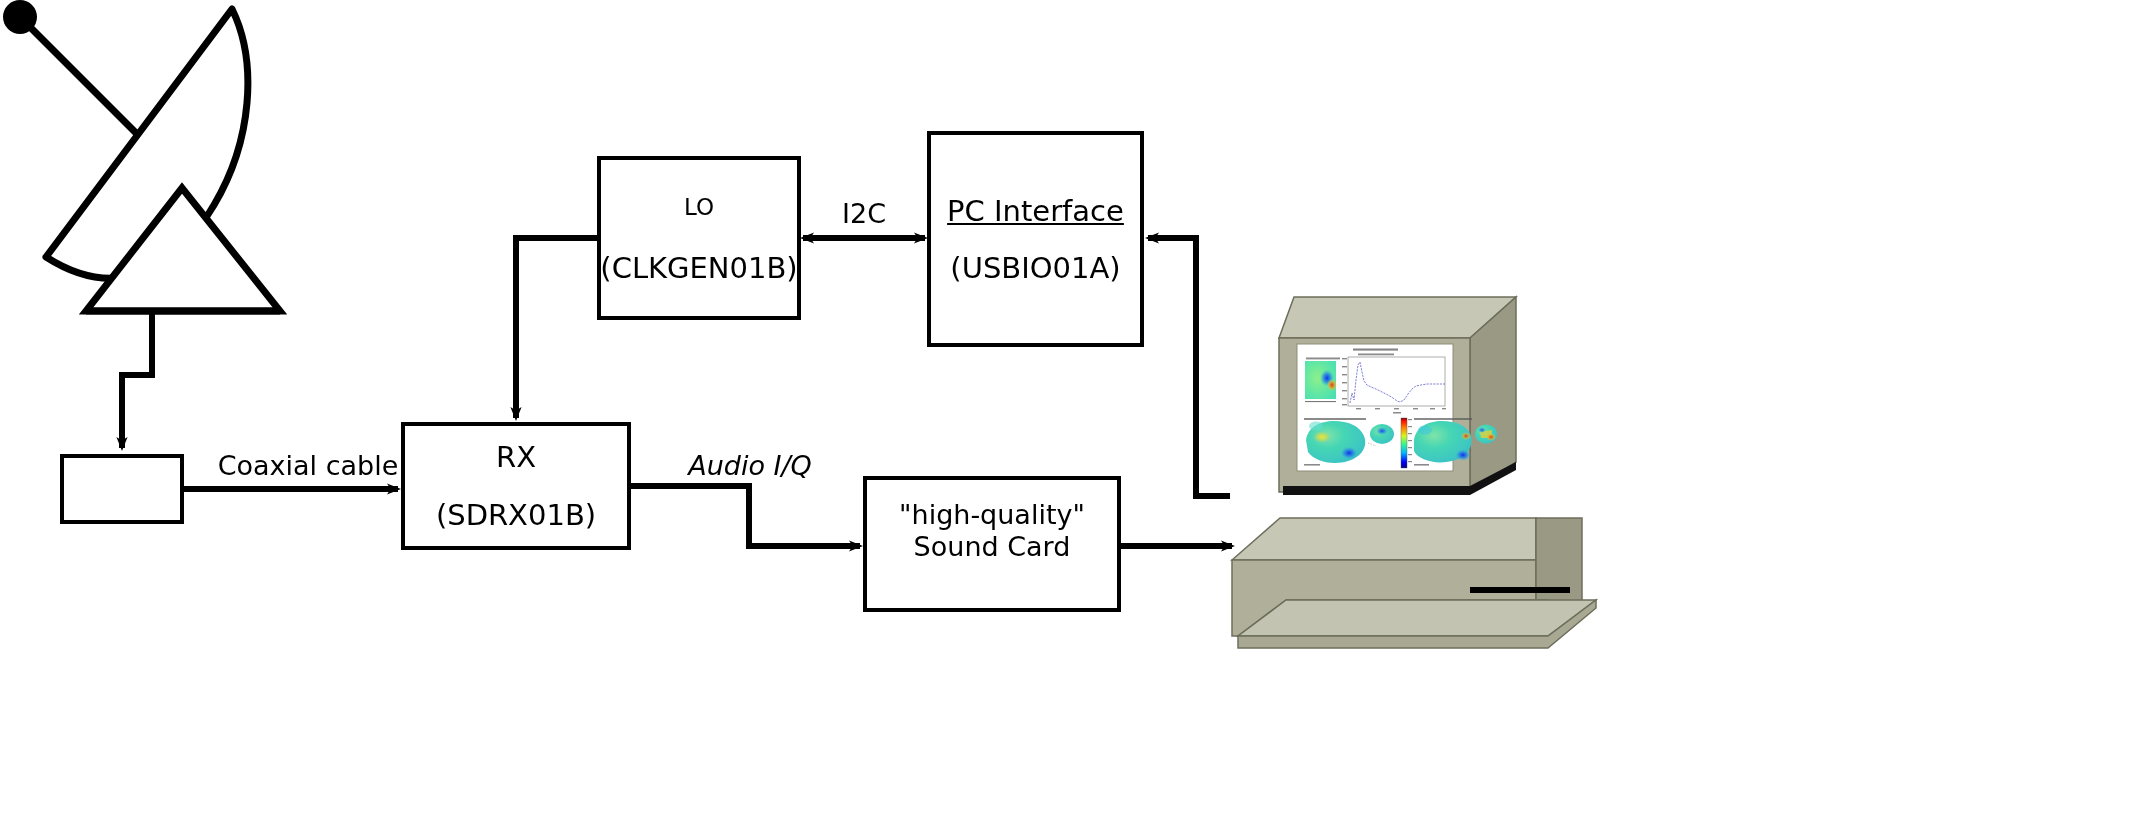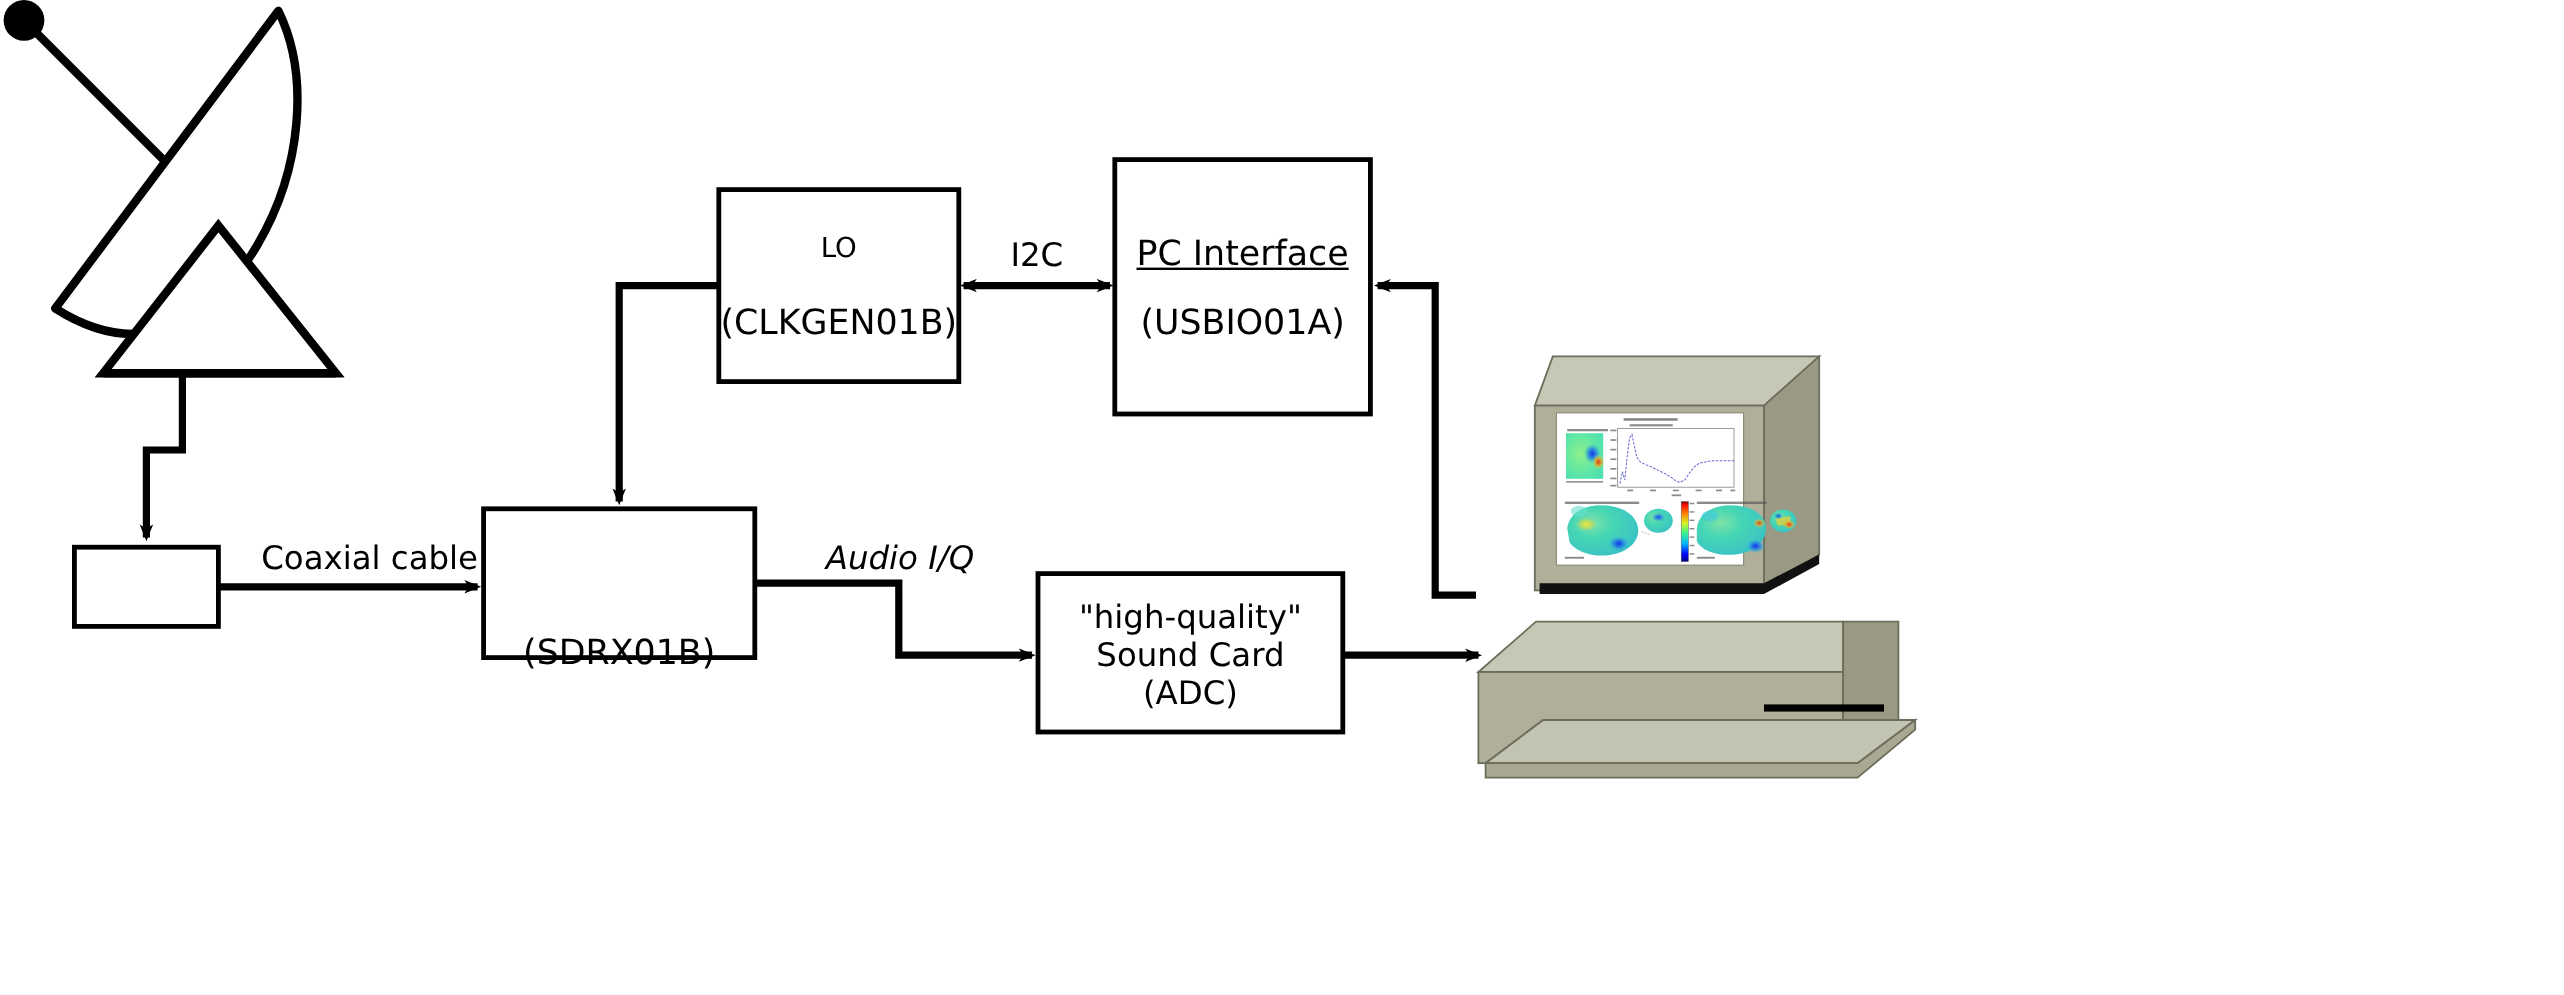--- a/index.html
+++ b/index.html
@@ -235,29 +235,29 @@
     <polygon points="1238,636 1286,600 1548,600 1548,636" fill="#c7c7b6" stroke="#6d6d5c" stroke-width="1.5"></polygon>
     <rect x="1238" y="636" width="310" height="0" fill="none"></rect>
     <polygon points="1238,636 1548,636 1596,600 1286,600" fill="#c3c3b2" stroke="#6d6d5c" stroke-width="1.5"></polygon>
     <polygon points="1238,636 1548,636 1596,600 1596,608 1548,648 1238,648" fill="#a9a993" stroke="#6d6d5c" stroke-width="1.5"></polygon>
   </g>
 </svg>
 
 
 <div style="position:absolute;left:180px;top:450px;width:256px;text-align:center;font-size:27px;color:#000;">Coaxial cable</div>
 
-<div style="position:absolute;left:403px;top:498px;width:226px;text-align:center;font-size:29px;color:#000;margin-top:28px;">(SDRX01B)</div>
+<div style="position:absolute;left:403px;top:440px;width:226px;text-align:center;font-size:29px;color:#000;">RX</div>
+<div style="position:absolute;left:403px;top:498px;width:226px;text-align:center;font-size:29px;color:#000;">(SDRX01B)</div>
 
 <div style="position:absolute;left:599px;top:194px;width:200px;text-align:center;font-size:23px;color:#000;">LO</div>
 <div style="position:absolute;left:589px;top:251px;width:220px;text-align:center;font-size:29px;color:#000;">(CLKGEN01B)</div>
 
 <div style="position:absolute;left:803px;top:198px;width:122px;text-align:center;font-size:27px;color:#000;">I2C</div>
 
 <div style="position:absolute;left:929px;top:194px;width:213px;text-align:center;font-size:29px;color:#000;text-decoration:underline;">PC Interface</div>
 <div style="position:absolute;left:929px;top:251px;width:213px;text-align:center;font-size:29px;color:#000;">(USBIO01A)</div>
 
 <div style="position:absolute;left:640px;top:450px;width:220px;text-align:center;font-size:27px;color:#000;font-style:italic;">Audio I/Q</div>
 
 <div style="position:absolute;left:865px;top:500px;width:254px;text-align:center;font-size:27px;color:#000;line-height:29px;">"high-quality"</div>
 <div style="position:absolute;left:865px;top:532px;width:254px;text-align:center;font-size:27px;color:#000;line-height:29px;">Sound Card</div>
-<div style="position:absolute;left:865px;top:564px;width:254px;text-align:center;font-size:27px;color:#000;line-height:29px;">(ADC)</div>
 
 </div>
 
 </body></html>

